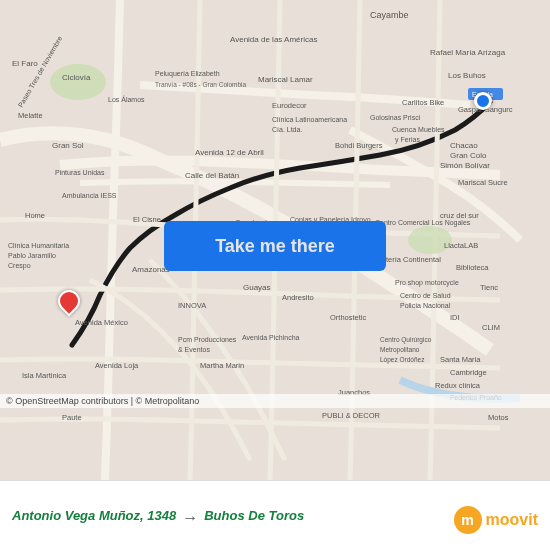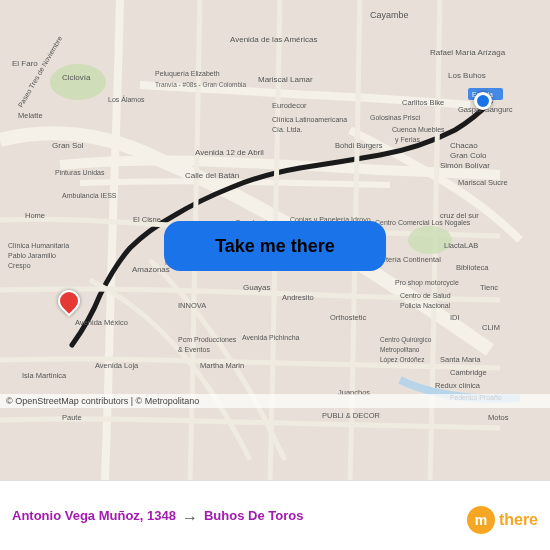--- a/index.html
+++ b/index.html
@@ -25,23 +25,23 @@
       width: 100%; height: 100%;
     }
 
     #take-me-there-btn {
       position: absolute;
       top: 221px;
       left: 164px;
       width: 222px;
       height: 50px;
       background: #1a73e8;
-      color: #000000;
+      color: #e5e5e5;
       border: none;
-      border-radius: 16px;
+      border-radius: 6px;
       font-size: 18px;
       font-weight: bold;
       cursor: pointer;
       z-index: 10;
       display: flex;
       align-items: center;
       justify-content: center;
     }
 
     #destination-pin {
@@ -114,22 +114,23 @@
 
     #route-info {
       display: flex;
       align-items: center;
       gap: 6px;
       flex: 1;
     }
 
     .route-from, .route-to {
       font-size: 13px;
-      color: #a21caf;
+      color: #15803d;
       font-weight: 600;
+      font-style: italic;
     }
 
     .route-arrow {
       font-size: 16px;
       color: #555;
     }
 
     #attribution {
       position: absolute;
       bottom: 72px;
@@ -276,15 +277,15 @@
 <div id="bottom-bar">
   <div id="route-info">
     <span class="route-from">Antonio Vega Muñoz, 1348</span>
     <span class="route-arrow">→</span>
     <span class="route-to">Buhos De Toros</span>
   </div>
   <div id="moovit-logo">
     <div class="moovit-icon">
       <span>m</span>
     </div>
-    <span class="moovit-text">there</span>
+    <span class="moovit-text">moovit</span>
   </div>
 </div>
 
 </body></html>

